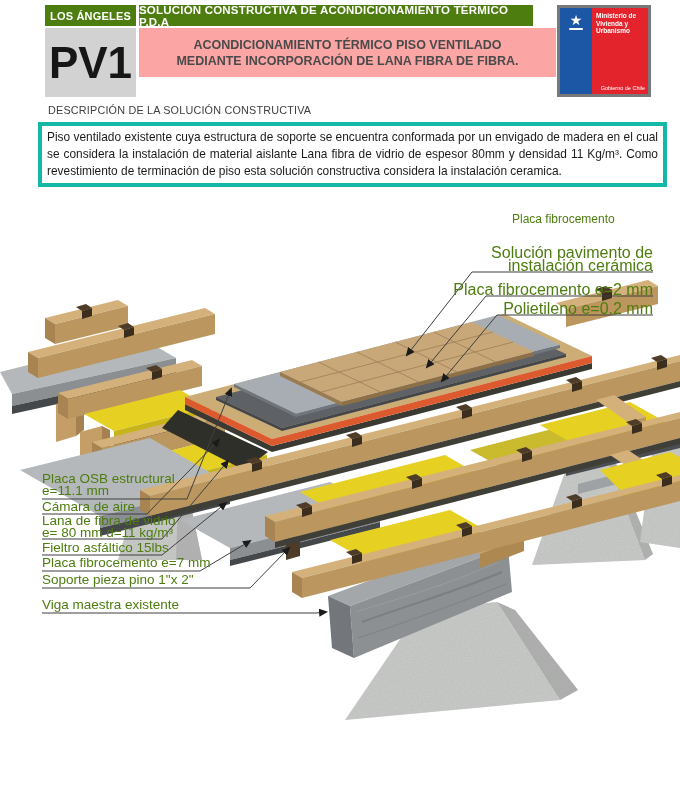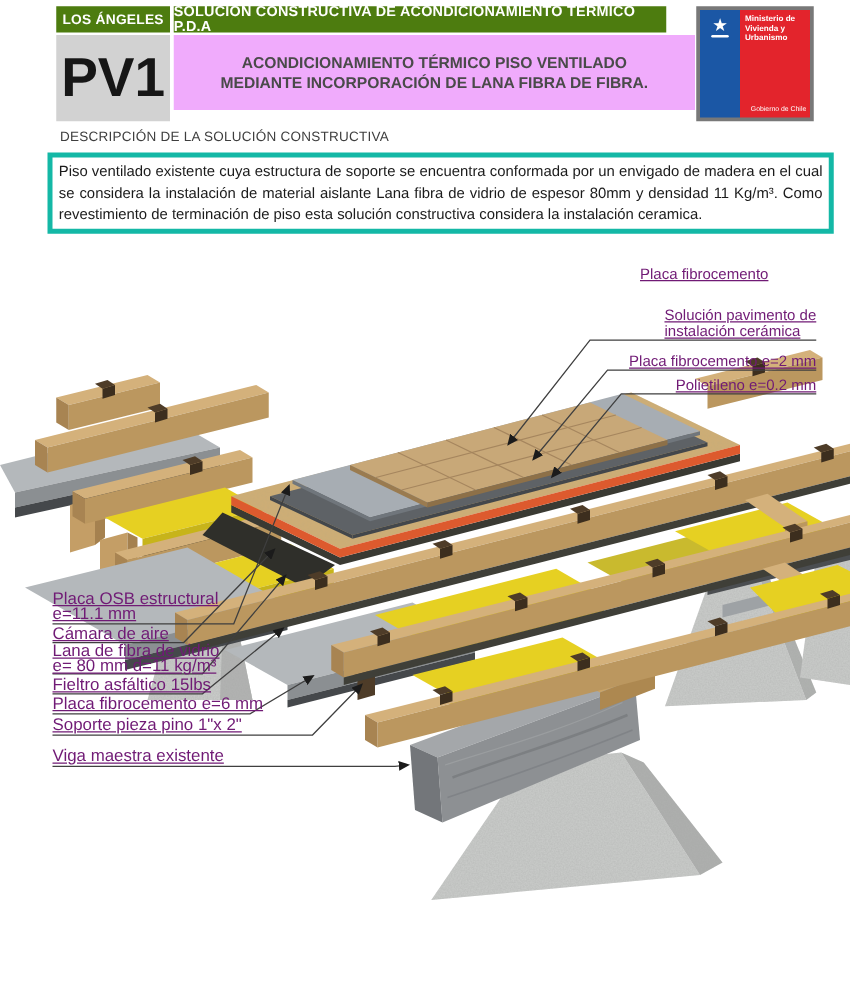--- a/index.html
+++ b/index.html
@@ -4,39 +4,39 @@
 <style>
   html,body{margin:0;padding:0;background:#fff;}
   .page{position:relative;width:680px;height:791px;background:#ffffff;
         font-family:"Liberation Sans",sans-serif;overflow:hidden;}
   .bar{position:absolute;background:#4d7c0f;color:#fff;font-weight:bold;
        display:flex;align-items:center;justify-content:center;letter-spacing:.2px;}
   #bar-loc{left:45px;top:5px;width:91px;height:21px;font-size:11px;}
   #bar-title{left:139px;top:5px;width:394px;height:21px;font-size:11.5px;}
   #cell-code{position:absolute;left:45px;top:28px;width:91px;height:69px;background:#d2d2d2;
        display:flex;align-items:center;justify-content:center;font-size:44px;font-weight:600;color:#161616;}
-  #cell-sub{position:absolute;left:139px;top:28px;width:417px;height:60px;background:#f0abfc;
+  #cell-sub{position:absolute;left:139px;top:28px;width:417px;height:49px;background:#fca5a5;
        display:flex;flex-direction:column;align-items:center;justify-content:center;gap:2px;
        color:#4a4a4a;font-weight:bold;font-size:12.5px;text-align:center;}
   #logo{position:absolute;left:557px;top:5px;width:94px;height:92px;background:#787878;
        padding:3px;box-sizing:border-box;display:flex;}
   #logo-blue{width:32px;background:#1b57a5;display:flex;justify-content:center;}
   #logo-red{flex:1;background:#e3242c;position:relative;color:#fff;}
   .coat{color:#fff;text-align:center;margin-top:5px;}
   .coat .star{font-size:14px;line-height:14px;display:block;}
   .coat .coatbar{display:block;width:14px;height:2px;background:#fff;margin:1px auto 0;border-radius:1px;}
   .ministry{font-size:6.5px;line-height:7.5px;font-weight:bold;padding:4px 2px 0 4px;}
   .gob{position:absolute;right:3px;bottom:3px;font-size:5.5px;white-space:nowrap;}
   #desc-h{position:absolute;left:48px;top:104px;font-size:10.8px;color:#3e3e3e;letter-spacing:.2px;}
   #desc-box{position:absolute;left:38px;top:122px;width:611px;border:4px solid #14b8a6;
        padding:3px 5px;font-size:11.9px;line-height:1.44;color:#1b1b1b;text-align:justify;}
   #diagram-svg{position:absolute;left:0;top:195px;}
-  .dlab{position:absolute;color:#701a75;white-space:nowrap;text-decoration:underline;}
+  .dlab{position:absolute;color:#4d7c0f;white-space:nowrap;}
   .dlab.left{left:42px;font-size:13.5px;line-height:12px;}
-  .dlab.right{right:27px;text-align:left;font-size:12px;line-height:13px;}
+  .dlab.right{right:27px;text-align:right;font-size:16px;line-height:13px;}
   #lab-r0{left:512px;top:212px;font-size:12px;}
   #lab-r1{top:246px;} #lab-r2{top:283px;} #lab-r3{top:302px;}
   #lab-l0{top:473px;} #lab-l1{top:501px;} #lab-l2{top:515px;}
   #lab-l3{top:542px;} #lab-l4{top:557px;} #lab-l5{top:574px;} #lab-l6{top:599px;}
 </style>
 </head>
 <body>
 
 <div class="page">
 
@@ -304,16 +304,16 @@
   <div class="dlab left" id="lab-l0">
     <div>Placa OSB estructural</div>
     <div>e=11.1 mm</div>
   </div>
   <div class="dlab left" id="lab-l1">Cámara de aire</div>
   <div class="dlab left" id="lab-l2">
     <div>Lana de fibra de vidrio</div>
     <div>e= 80 mm d=11 kg/m³</div>
   </div>
   <div class="dlab left" id="lab-l3">Fieltro asfáltico 15lbs</div>
-  <div class="dlab left" id="lab-l4">Placa fibrocemento e=6 mm</div>
+  <div class="dlab left" id="lab-l4">Placa fibrocemento e=7 mm</div>
   <div class="dlab left" id="lab-l5">Soporte pieza pino 1"x 2"</div>
   <div class="dlab left" id="lab-l6">Viga maestra existente</div>
 </div>
 
 </body></html>

